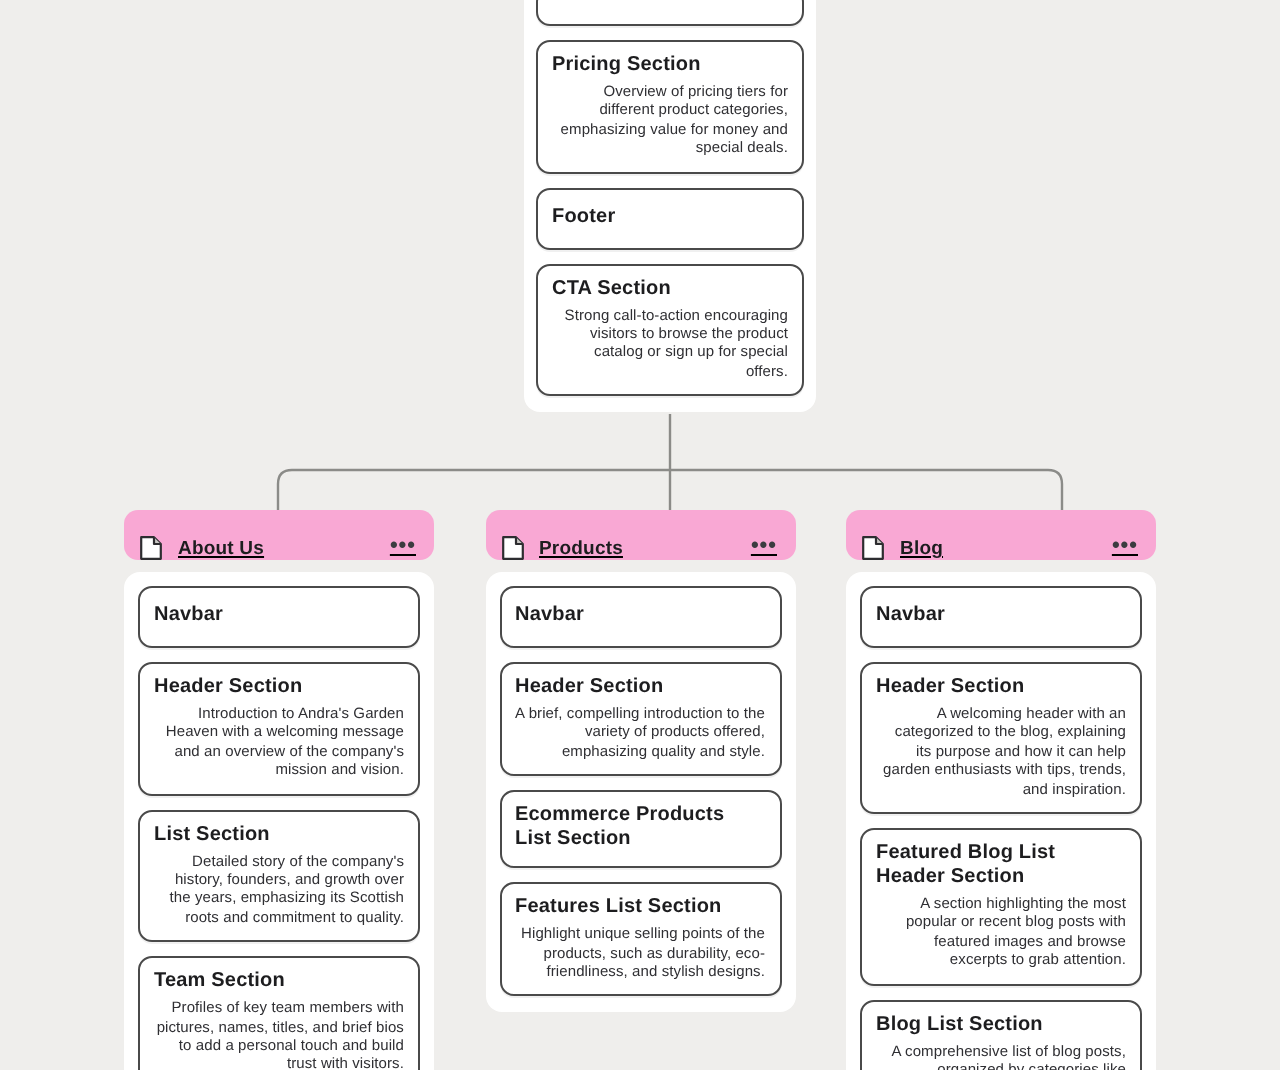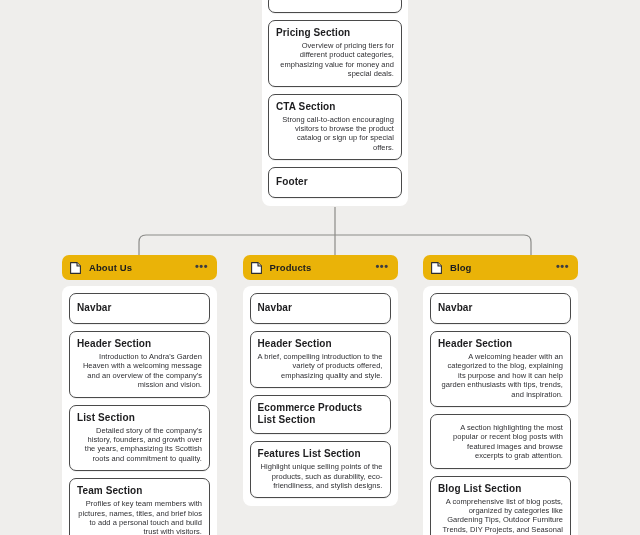--- a/index.html
+++ b/index.html
@@ -89,27 +89,28 @@
   }
 
   .child-col {
     width: 155px;
     display: flex;
     flex-direction: column;
   }
 
   .col-header {
     height: 25px;
-    background: #eab308;
+    background: #f9a8d4;
     border-radius: 7px;
     display: flex;
-    align-items: center;
+    align-items: flex-end;
     padding: 0 9px 0 8px;
     box-sizing: border-box;
     margin-bottom: 6px;
+    text-decoration: underline;
   }
   .col-header-icon {
     width: 11px;
     height: 12px;
     flex: 0 0 auto;
     display: block;
   }
   .col-header-label {
     font-size: 9.5px;
     font-weight: bold;
@@ -150,26 +151,26 @@
   </svg>
 
   <div class="parent-col">
     <div class="card title-only">
       <div class="card-title"></div>
     </div>
     <div class="card">
       <div class="card-title">Pricing Section</div>
       <div class="card-desc">Overview of pricing tiers for different product categories, emphasizing value for money and special deals.</div>
     </div>
+    <div class="card title-only">
+      <div class="card-title">Footer</div>
+    </div>
     <div class="card">
       <div class="card-title">CTA Section</div>
       <div class="card-desc">Strong call-to-action encouraging visitors to browse the product catalog or sign up for special offers.</div>
-    </div>
-    <div class="card title-only">
-      <div class="card-title">Footer</div>
     </div>
   </div>
 
   <div class="children-row">
 
     <div class="child-col">
       <div class="col-header">
         <svg class="col-header-icon" viewBox="0 0 11 12">
           <path d="M0.6 0.6 H7.0 L10.4 4.0 V11.4 H0.6 Z" fill="#ffffff" stroke="#2d2d30" stroke-width="1.1" stroke-linejoin="round"></path>
           <path d="M7.0 0.6 V4.0 H10.4" fill="#c9c7c4" stroke="#2d2d30" stroke-width="1.1" stroke-linejoin="round"></path>
@@ -236,20 +237,21 @@
       </div>
       <div class="col-body">
         <div class="card title-only">
           <div class="card-title">Navbar</div>
         </div>
         <div class="card">
           <div class="card-title">Header Section</div>
           <div class="card-desc">A welcoming header with an categorized to the blog, explaining its purpose and how it can help garden enthusiasts with tips, trends, and inspiration.</div>
         </div>
         <div class="card">
+          <div class="card-title">Featured Blog List Header Section</div>
           <div class="card-desc">A section highlighting the most popular or recent blog posts with featured images and browse excerpts to grab attention.</div>
         </div>
         <div class="card">
           <div class="card-title">Blog List Section</div>
           <div class="card-desc">A comprehensive list of blog posts, organized by categories like Gardening Tips, Outdoor Furniture Trends, DIY Projects, and Seasonal Ideas. Each entry should include a thumbnail image, title, and short excerpt.</div>
         </div>
       </div>
     </div>
 
   </div>

